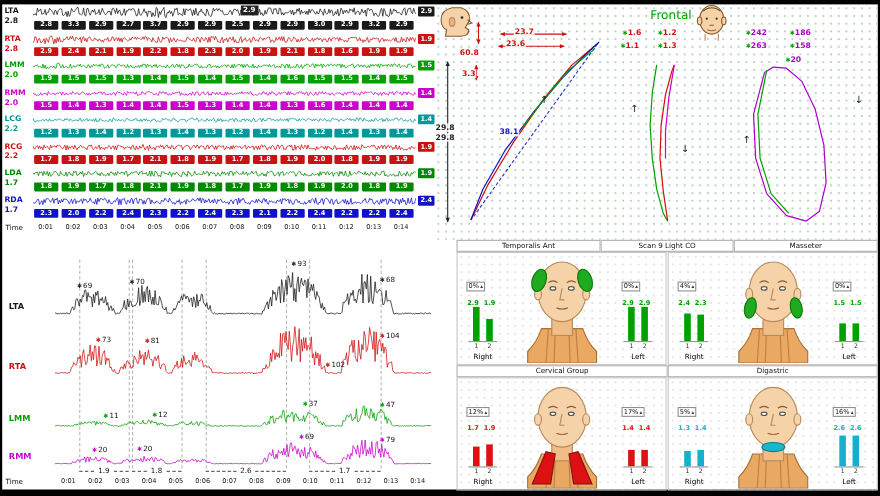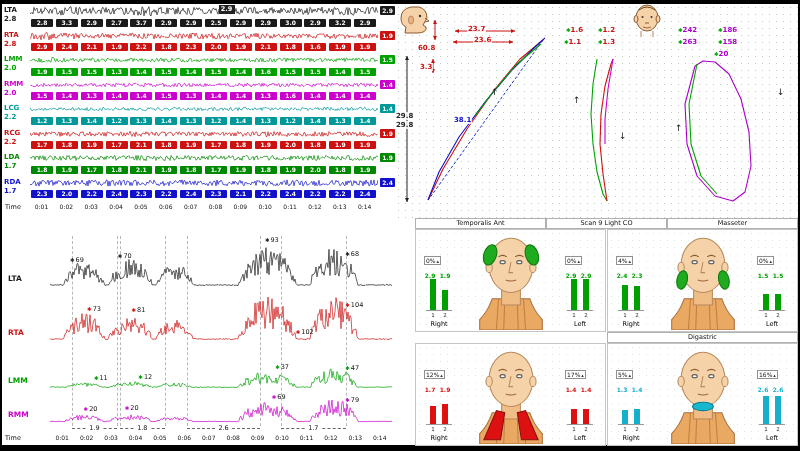--- a/index.html
+++ b/index.html
@@ -255,35 +255,36 @@
             <polygon points="38,69 36,65 40,65" fill="#cc1111"></polygon>
             <polyline points="12,52 12,198" fill="none" stroke="#222222" stroke-width="1" stroke-linejoin="round"></polyline>
             <polygon points="12,52 10,56 14,56" fill="#222222"></polygon>
             <polygon points="12,198 10,194 14,194" fill="#222222"></polygon>
             <polyline points="148,36 34,195" fill="none" stroke="#2233cc" stroke-width="1" stroke-linejoin="round" stroke-dasharray="3,2"></polyline>
             <polyline points="148,36 125,55 100,85 72,125 48,165 36,190 33,196" fill="none" stroke="#cc1111" stroke-width="1.1" stroke-linejoin="round"></polyline>
             <polyline points="33,196 44,168 64,133 90,98 117,66 140,43 150,34" fill="none" stroke="#1111cc" stroke-width="1.1" stroke-linejoin="round"></polyline>
             <polyline points="146,40 122,60 98,88 80,112" fill="none" stroke="#00a000" stroke-width="1.1" stroke-linejoin="round"></polyline>
           </svg>
           <div class="klabel" style="position: absolute; left: 72px; top: 21px; color: rgb(204, 17, 17);"><span>23.7</span></div>
-          <div class="klabel" style="position: absolute; left: 78px; top: 32px; color: rgb(204, 17, 17);"><span>23.6</span></div>
+          <div class="klabel" style="position: absolute; left: 64px; top: 32px; color: rgb(204, 17, 17);"><span>23.6</span></div>
           <div class="klabel" style="position: absolute; left: 22px; top: 40px; color: rgb(204, 17, 17);"><span>60.8</span></div>
           <div class="klabel" style="position: absolute; left: 24px; top: 59px; color: rgb(204, 17, 17);"><span>3.3</span></div>
           <div class="klabel" style="position: absolute; left: 0px; top: 108px; color: rgb(34, 34, 34);"><span>29.8</span></div>
           <div class="klabel" style="position: absolute; left: 0px; top: 117px; color: rgb(34, 34, 34);"><span>29.8</span></div>
           <div class="klabel" style="position: absolute; left: 58px; top: 112px; color: rgb(17, 17, 204);"><span>38.1</span></div>
           <div class="kglyph" style="position: absolute; left: 96px; top: 84px; color: rgb(34, 34, 34);">↑</div>
           <svg style="position:absolute;left:2px;top:1px" width="34" height="30" viewBox="0 0 34 30">
             <path d="M14 2 Q4 4 4 13 Q4 20 9 22 L8 28 L20 28 Q30 28 29 22 L26 20 L30 13 Q30 4 22 2 Z" fill="#f6d2a8" stroke="#8a5a30" stroke-width="1"></path>
             <circle cx="23" cy="11" r="1.2" fill="#333"></circle>
             <path d="M28 13 L32 16 L28 17" fill="none" stroke="#8a5a30"></path>
             <ellipse cx="14" cy="15" rx="2.5" ry="4" fill="#e8b583" stroke="#b9855a"></ellipse>
           </svg>
         </div>
         <div class="kpanel" style="position: absolute; left: 150px; top: 0px; width: 130px; height: 214px;">
+          <div class="ptitle" style="position: absolute; left: 0px; top: 3px; width: 130px; height: 14px; color: rgb(0, 160, 0);">Frontal</div>
           <svg viewBox="0 0 130 214" width="130" height="214" style="position: absolute; left: 0px; top: 0px;">
             <polyline points="52,55 48,80 46,110 48,140 52,168 58,190 62,197" fill="none" stroke="#00a000" stroke-width="1.1" stroke-linejoin="round"></polyline>
             <polyline points="62,197 58,170 55,140 56,110 60,82 66,60 68,55" fill="none" stroke="#cc1111" stroke-width="1.1" stroke-linejoin="round"></polyline>
             <polyline points="68,55 63,85 60,115 60,140" fill="none" stroke="#cc00cc" stroke-width="1.1" stroke-linejoin="round"></polyline>
           </svg>
           <div class="klabel" style="position: absolute; left: 20px; top: 22px; color: rgb(204, 17, 17);"><span style="color: rgb(0, 160, 0); font-size: 5.5px;">✱</span><span>1.6</span></div>
           <div class="klabel" style="position: absolute; left: 52px; top: 22px; color: rgb(204, 17, 17);"><span style="color: rgb(0, 160, 0); font-size: 5.5px;">✱</span><span>1.2</span></div>
           <div class="klabel" style="position: absolute; left: 18px; top: 34px; color: rgb(204, 17, 17);"><span style="color: rgb(0, 160, 0); font-size: 5.5px;">✱</span><span>1.1</span></div>
           <div class="klabel" style="position: absolute; left: 52px; top: 34px; color: rgb(204, 17, 17);"><span style="color: rgb(0, 160, 0); font-size: 5.5px;">✱</span><span>1.3</span></div>
           <div class="kglyph" style="position: absolute; left: 28px; top: 92px; color: rgb(34, 34, 34);">↑</div>
@@ -380,20 +381,21 @@
         <div class="tick" style="position: absolute; left: 269.071px; top: 202px; width: 22px; height: 10px;">0:10</div>
         <div class="tick" style="position: absolute; left: 293.5px; top: 202px; width: 22px; height: 10px;">0:11</div>
         <div class="tick" style="position: absolute; left: 317.929px; top: 202px; width: 22px; height: 10px;">0:12</div>
         <div class="tick" style="position: absolute; left: 342.357px; top: 202px; width: 22px; height: 10px;">0:13</div>
         <div class="tick" style="position: absolute; left: 366.786px; top: 202px; width: 22px; height: 10px;">0:14</div>
       </div>
     <div id="muscles">
         <div class="hcell" style="position: absolute; left: 0px; top: 0px; width: 131px; height: 11px;">Temporalis Ant</div>
         <div class="hcell" style="position: absolute; left: 131px; top: 0px; width: 121px; height: 11px;">Scan 9 Light CO</div>
         <div class="hcell" style="position: absolute; left: 252px; top: 0px; width: 131px; height: 11px;">Masseter</div>
+        <div class="hcell" style="position: absolute; left: 0px; top: 114px; width: 192px; height: 11px;">Cervical Group</div>
         <div class="hcell" style="position: absolute; left: 192px; top: 114px; width: 191px; height: 11px;">Digastric</div>
         <div class="mpanel grid2" style="position: absolute; left: 0px; top: 11px; width: 191px; height: 103px;">
           <svg style="position:absolute;left:53px;top:4px" width="84" height="96" viewBox="0 0 72 92">
             <path d="M18 62 Q14 74 6 82 L6 92 L66 92 L66 82 Q58 74 54 62 Z" fill="#eaa963" stroke="#a8703a"></path>
             <path d="M24 62 L22 92 M30 64 L29 92 M42 64 L43 92 M48 62 L50 92" stroke="#c07f42" fill="none"></path>
             <rect x="27" y="50" width="18" height="18" fill="#f0bd86" stroke="#b98a5d"></rect>
             <ellipse cx="36" cy="30" rx="21" ry="26" fill="#f6d2a8" stroke="#b98a5d"></ellipse>
             <ellipse cx="15" cy="32" rx="3" ry="5" fill="#f6d2a8" stroke="#b98a5d"></ellipse>
             <ellipse cx="57" cy="32" rx="3" ry="5" fill="#f6d2a8" stroke="#b98a5d"></ellipse>
             <path d="M24 22 Q28 19 32 22 M40 22 Q44 19 48 22" stroke="#8a5a30" fill="none"></path>

